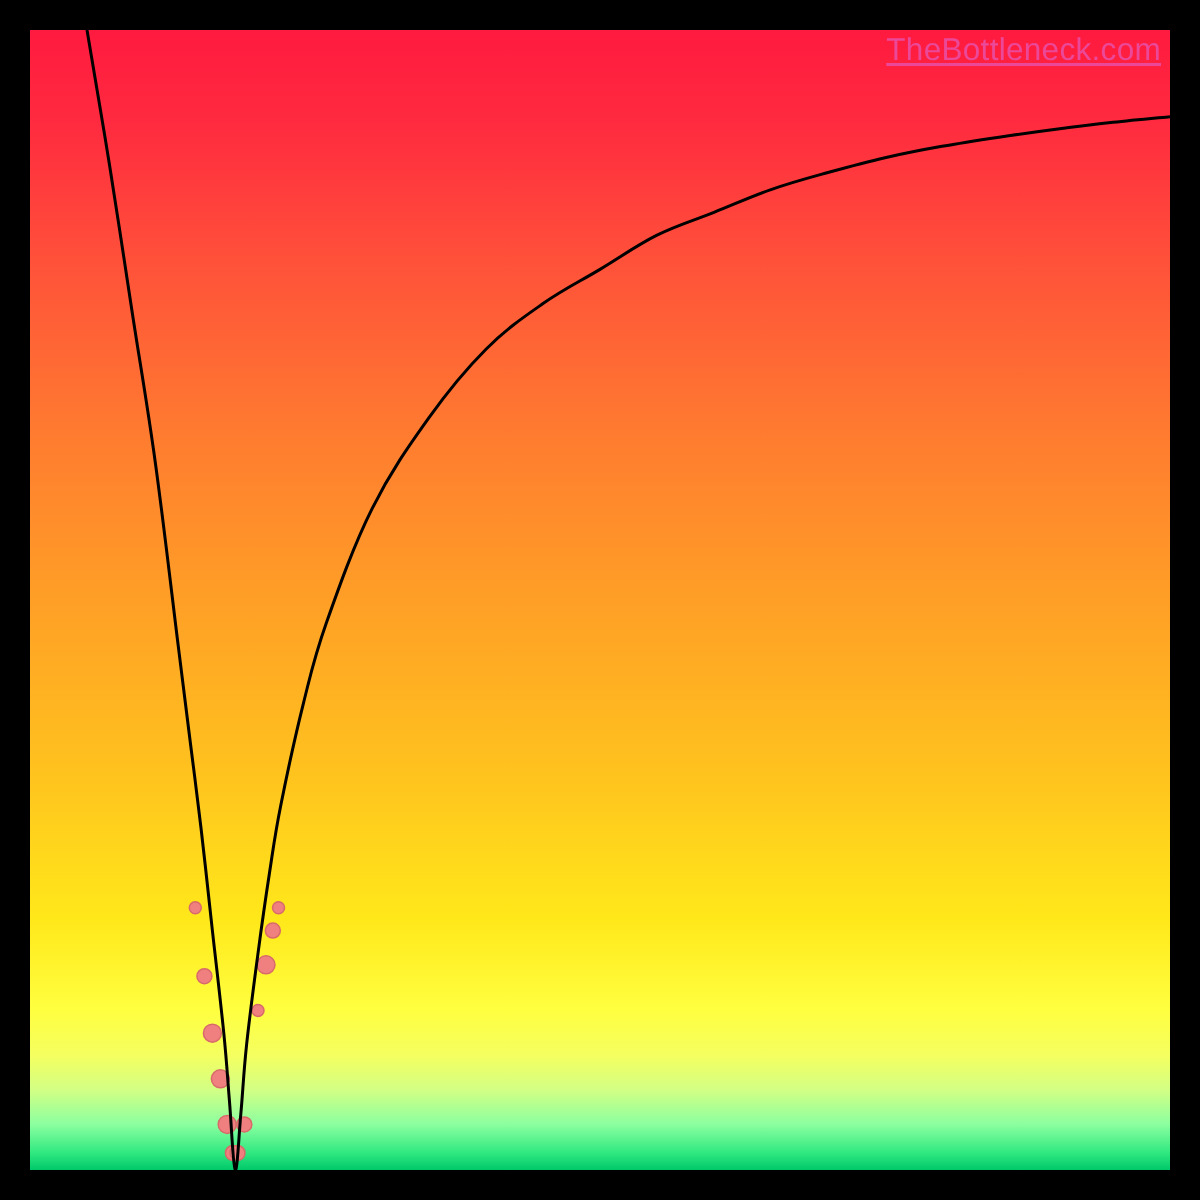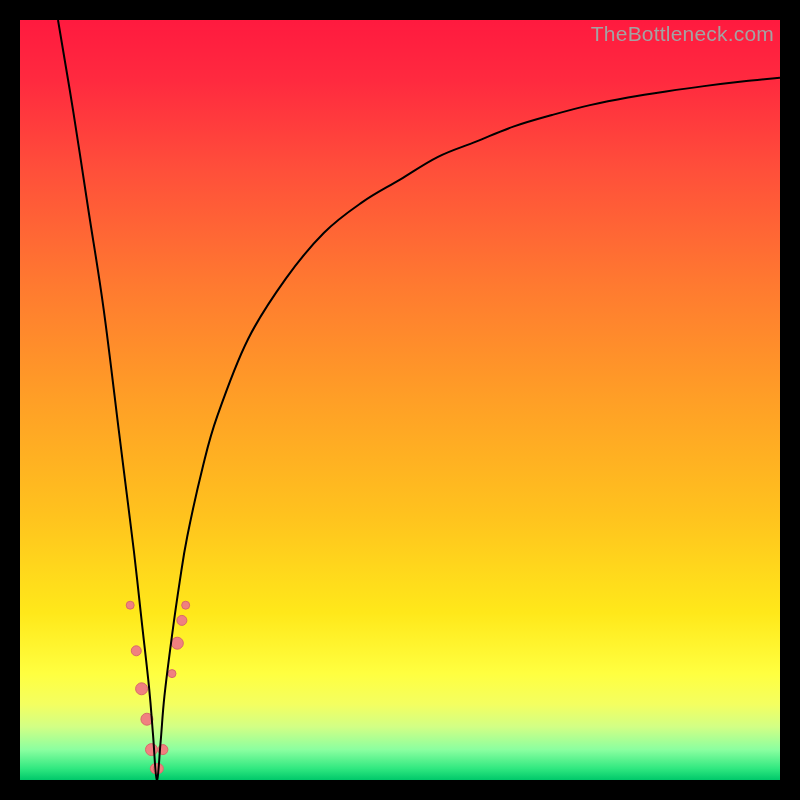--- a/index.html
+++ b/index.html
@@ -32,25 +32,26 @@
   svg.curves {
     position: absolute;
     inset: 0;
     width: 100%;
     height: 100%;
   }
   .watermark {
     position: absolute;
     top: 2px;
     right: 6px;
-    color: #a3a3a3;
+    color: #ec4899;
     font-size: 21px;
     font-weight: 400;
     letter-spacing: 0.2px;
     user-select: none;
+    text-decoration: underline;
   }
 </style>
 </head>
 <body>
 
 <div class="frame">
 
   <div class="plot-area">
 
     <svg class="gradient" viewBox="0 0 100 100" preserveAspectRatio="none">

